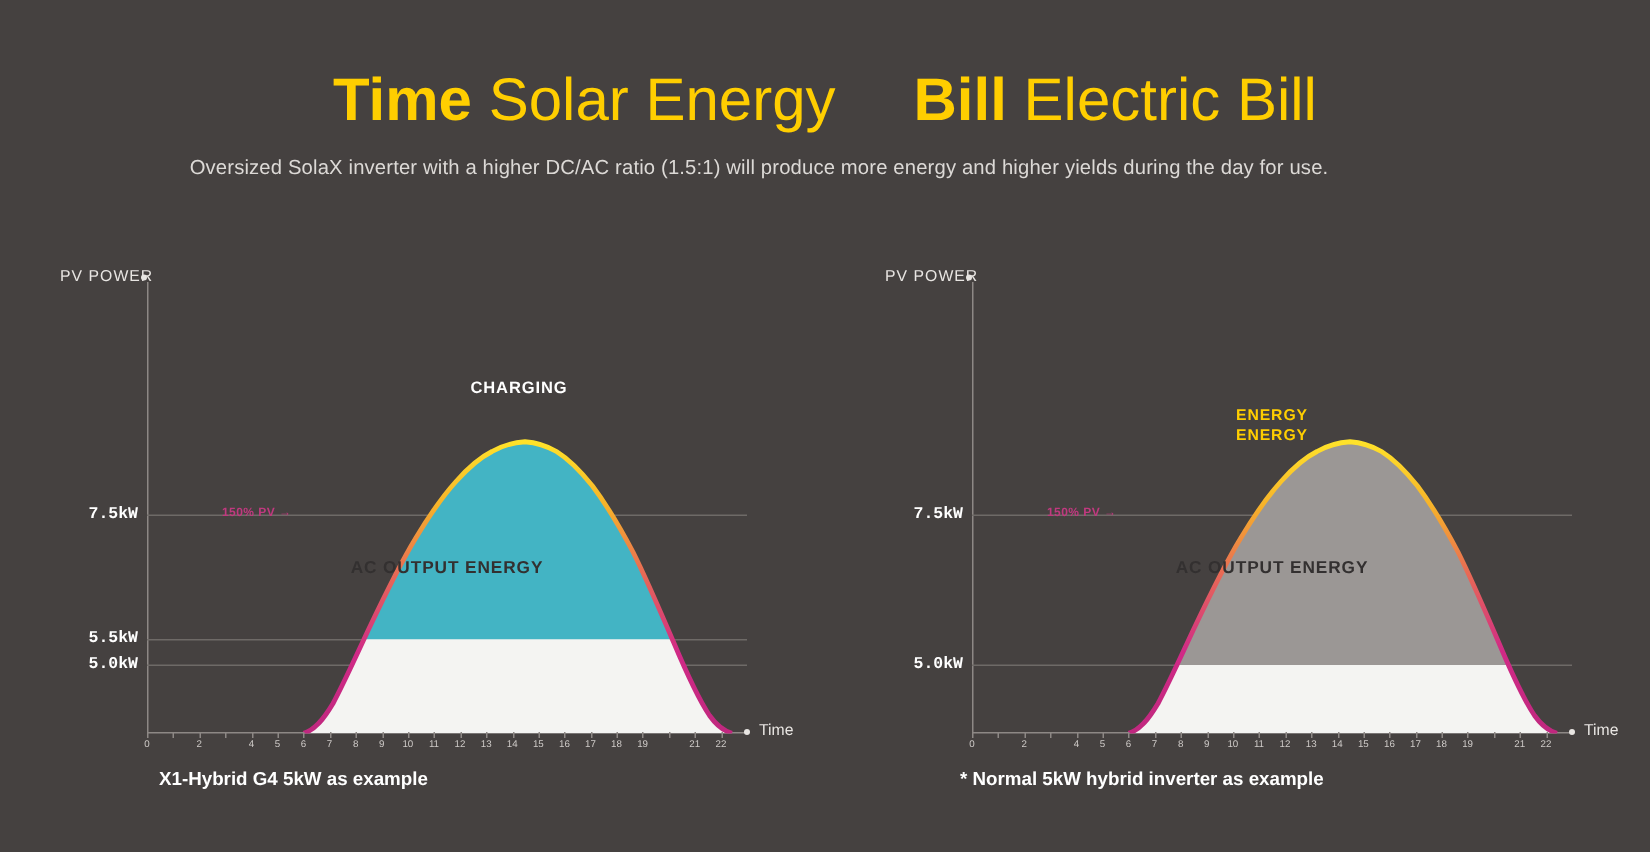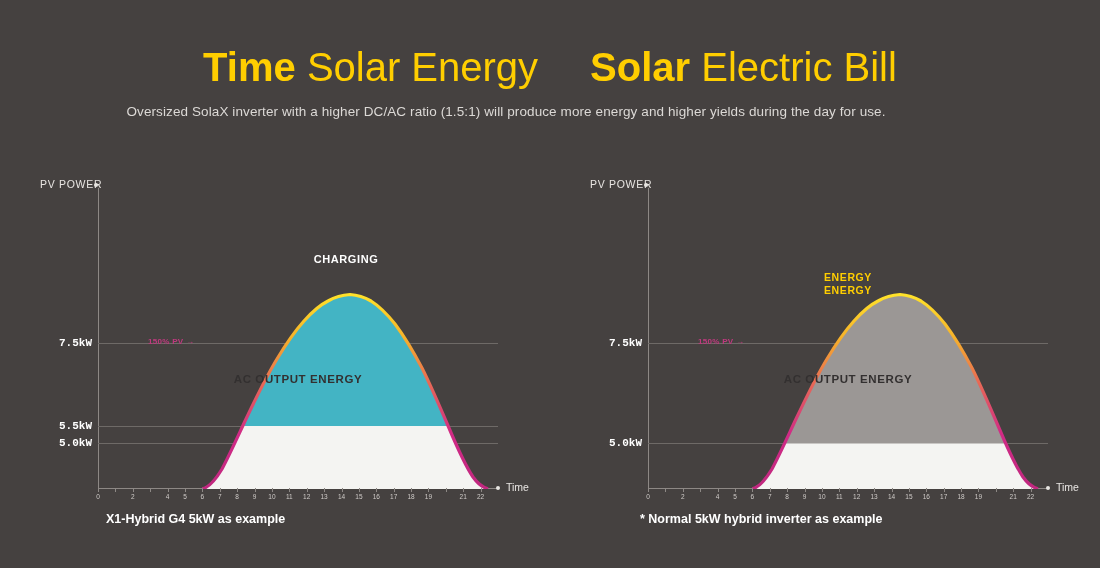--- a/index.html
+++ b/index.html
@@ -119,21 +119,21 @@
     font-style:italic;font-weight:bold;
     font-size:31px;color:#3a3735;letter-spacing:-1px;
   }
 </style>
 </head>
 <body>
 
 <div class="stage">
 
   <div class="headline">
-    <span class="hl-strong">Time</span><span>&nbsp;</span><span class="hl-light">Solar Energy</span><span class="hl-gap"></span><span class="hl-strong">Solar</span><span>&nbsp;</span><span class="hl-light">Electric Bill</span>
+    <span class="hl-strong">Time</span><span>&nbsp;</span><span class="hl-light">Solar Energy</span><span class="hl-gap"></span><span class="hl-strong">Bill</span><span>&nbsp;</span><span class="hl-light">Electric Bill</span>
   </div>
   <div class="subline">Oversized SolaX inverter with a higher DC/AC ratio (1.5:1) will produce more energy and higher yields during the day for use.</div>
 
   <div class="panel panel-left">
 
     <div class="pv-label">PV POWER</div>
     <div class="pv-dot"></div>
 
     <div class="axis-y"></div>
     <div class="axis-x"></div>

